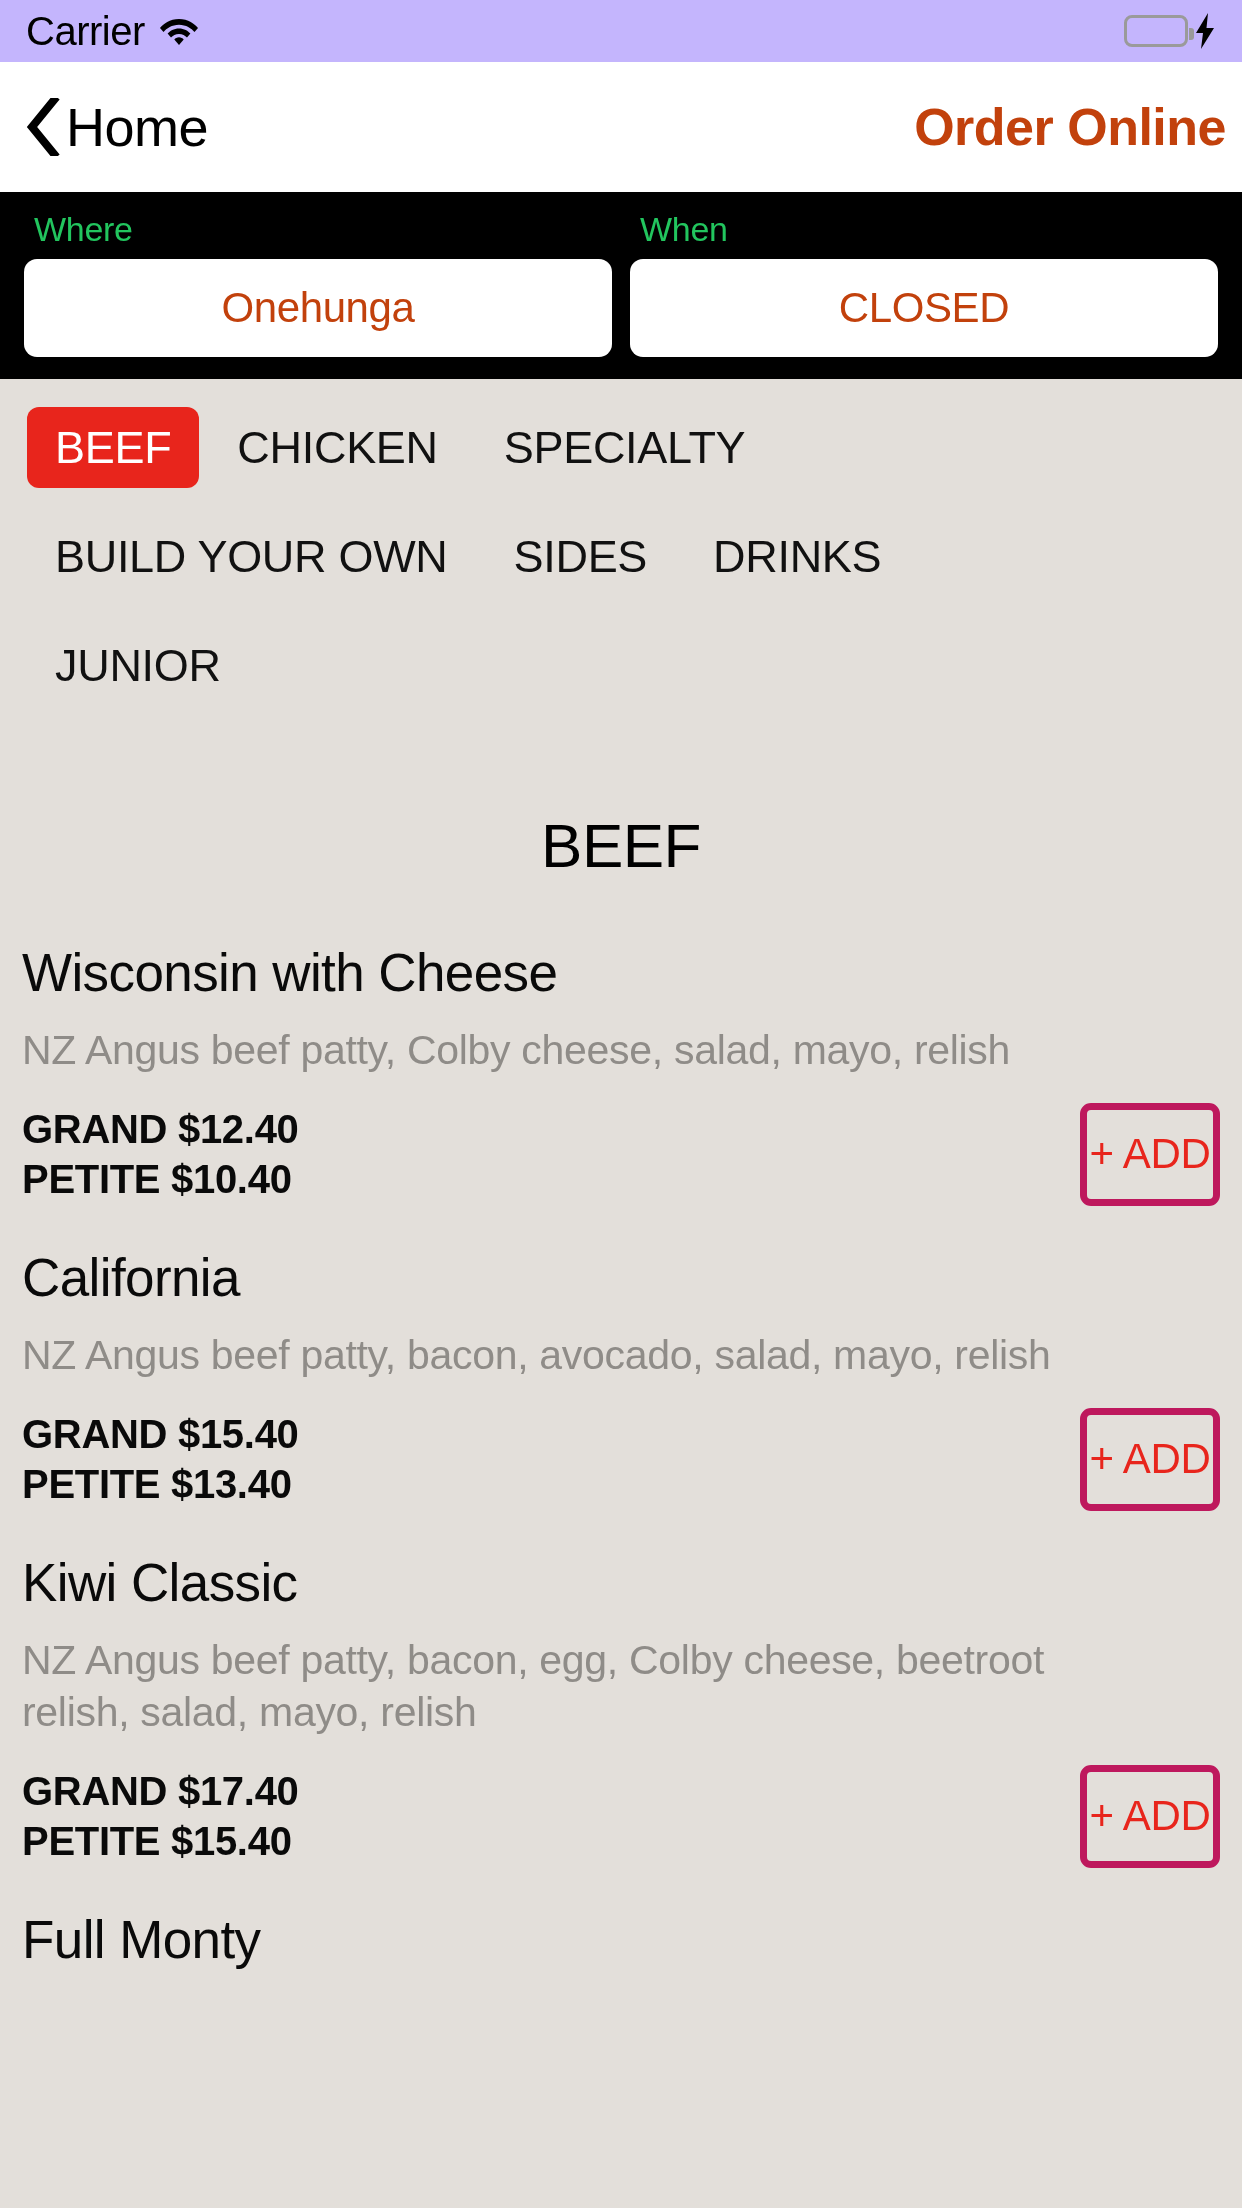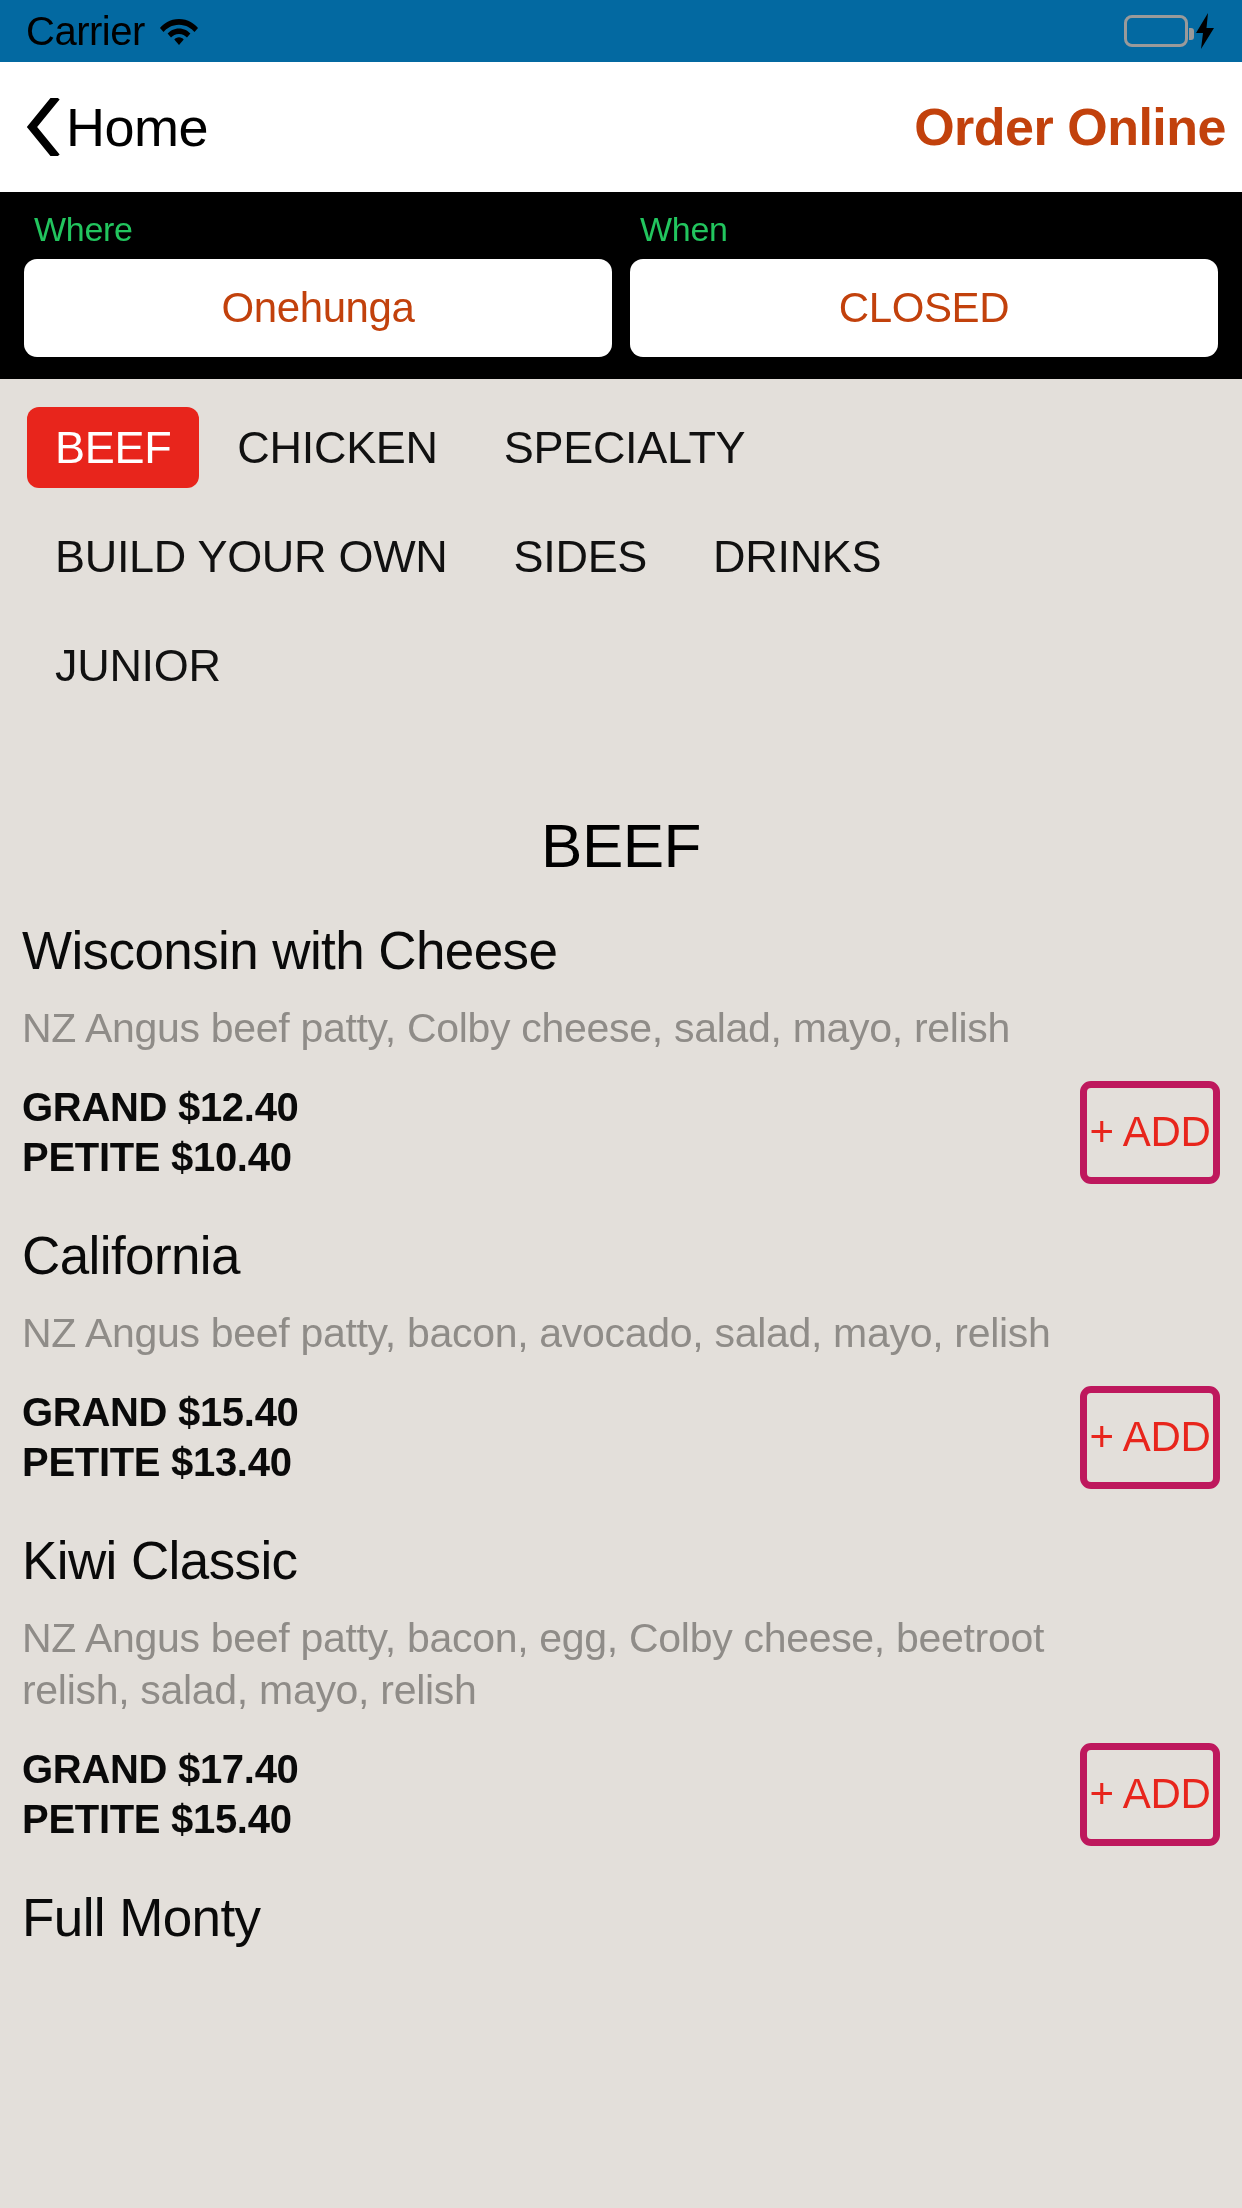--- a/index.html
+++ b/index.html
@@ -7,21 +7,21 @@
   body {
     font-family:"Liberation Sans", sans-serif;
     background:#E3DFDA;
     overflow:hidden;
     -webkit-font-smoothing:antialiased;
   }
   .phone { position:relative; width:1242px; height:2208px; overflow:hidden; background:#E3DFDA; }
 
   
   .statusbar {
-    position:relative; height:62px; background:#0369a1;
+    position:relative; height:62px; background:#c4b5fd;
     display:flex; align-items:center; padding:0 26px;
   }
   .sb-left { display:flex; align-items:center; gap:14px; }
   .sb-carrier { font-size:40px; color:#000; letter-spacing:-0.5px; }
   .wifi-icon { display:block; width:40px; height:32px; }
   .sb-time {
     position:absolute; left:0; right:0; text-align:center;
     font-size:40px; font-weight:bold; color:#000; letter-spacing:-0.5px;
     pointer-events:none;
   }
@@ -77,21 +77,21 @@
   .tab.active { background:#E8251C; color:#ffffff; border-radius:12px; }
   .tab-break { flex-basis:100%; height:28px; }
 
   
   .section-heading {
     text-align:center; font-size:62px; color:#000;
     margin:104px 0 0 0; letter-spacing:-0.5px;
   }
 
   
-  .menu-list { padding:0 22px; margin-top:40px; }
+  .menu-list { padding:0 22px; margin-top:62px; }
   .menu-item { padding:0 0 0 0; margin-bottom:42px; }
   .item-title {
     font-size:53px; color:#0a0a0a; letter-spacing:-0.6px; line-height:1.12;
     margin-bottom:22px;
   }
   .item-desc {
     font-size:41px; color:#8f8c88; letter-spacing:-0.3px; line-height:1.28;
     margin-bottom:26px; max-width:1120px;
   }
   .item-footer { display:flex; align-items:center; justify-content:space-between; }

